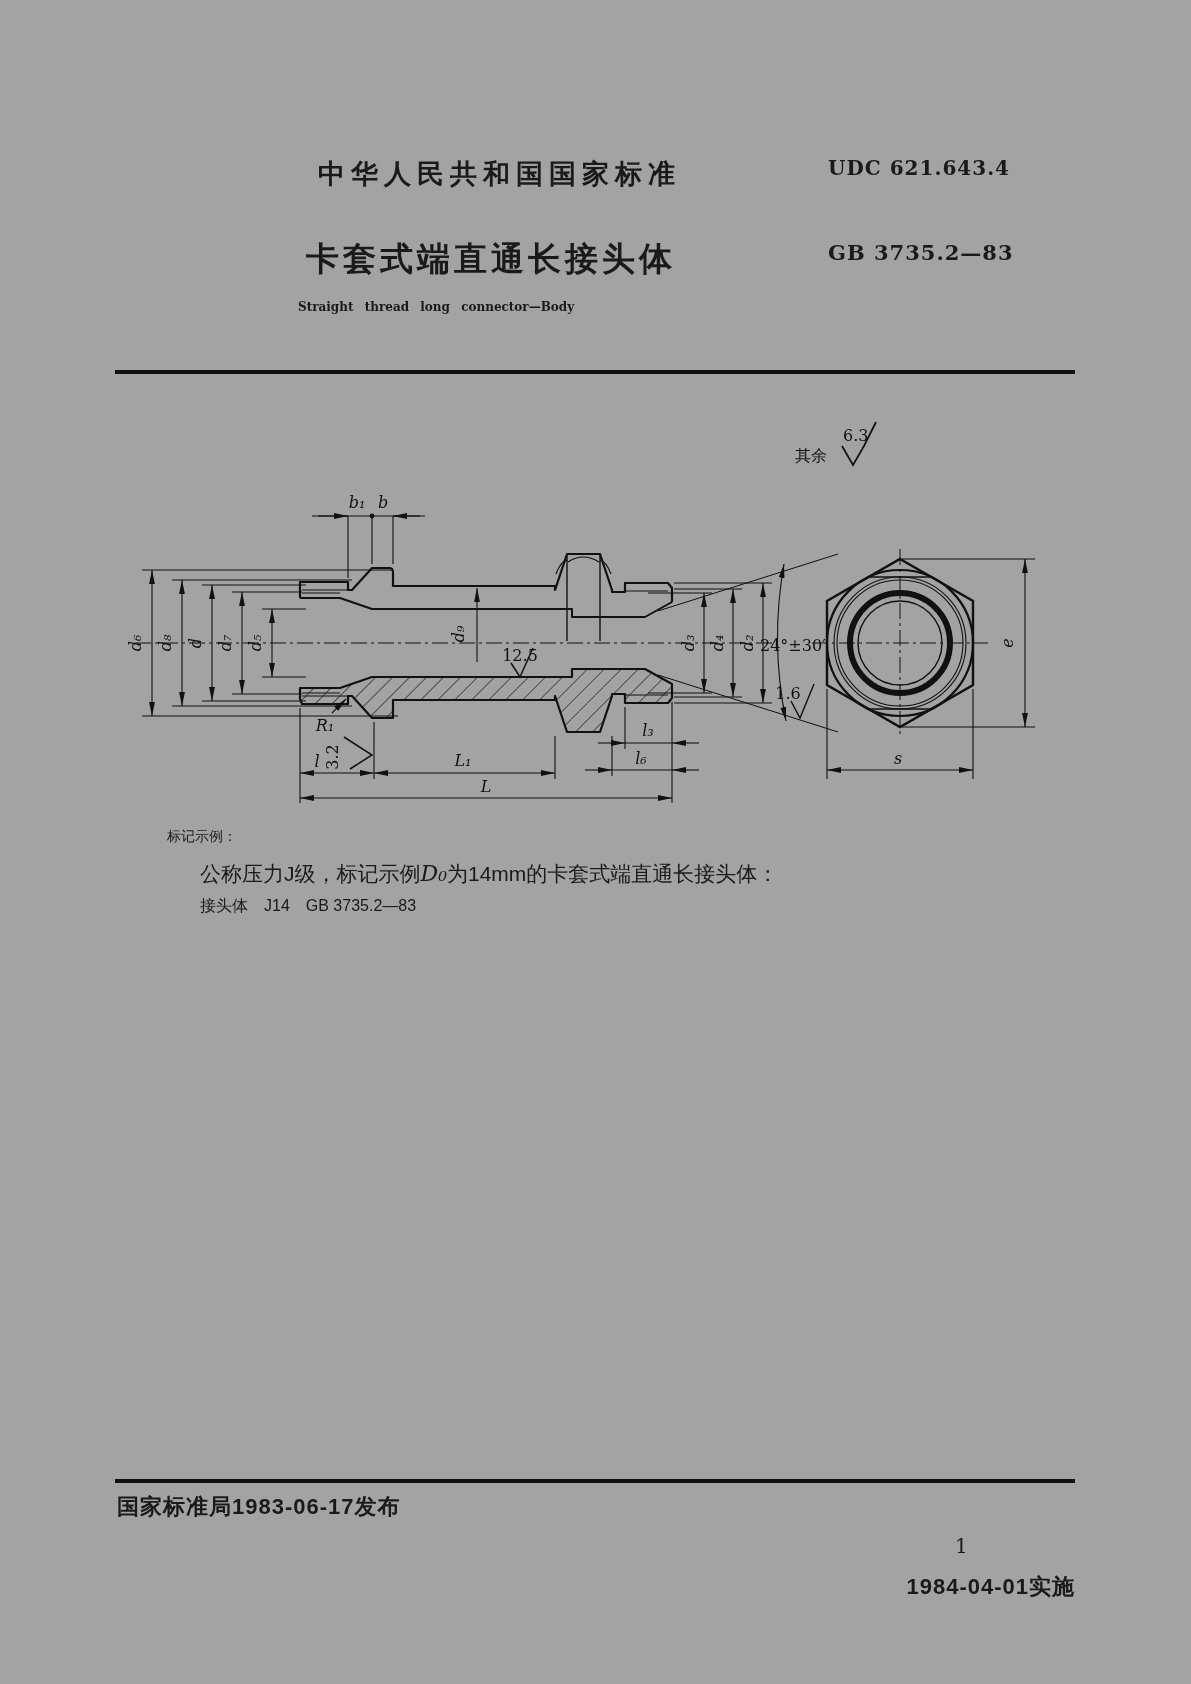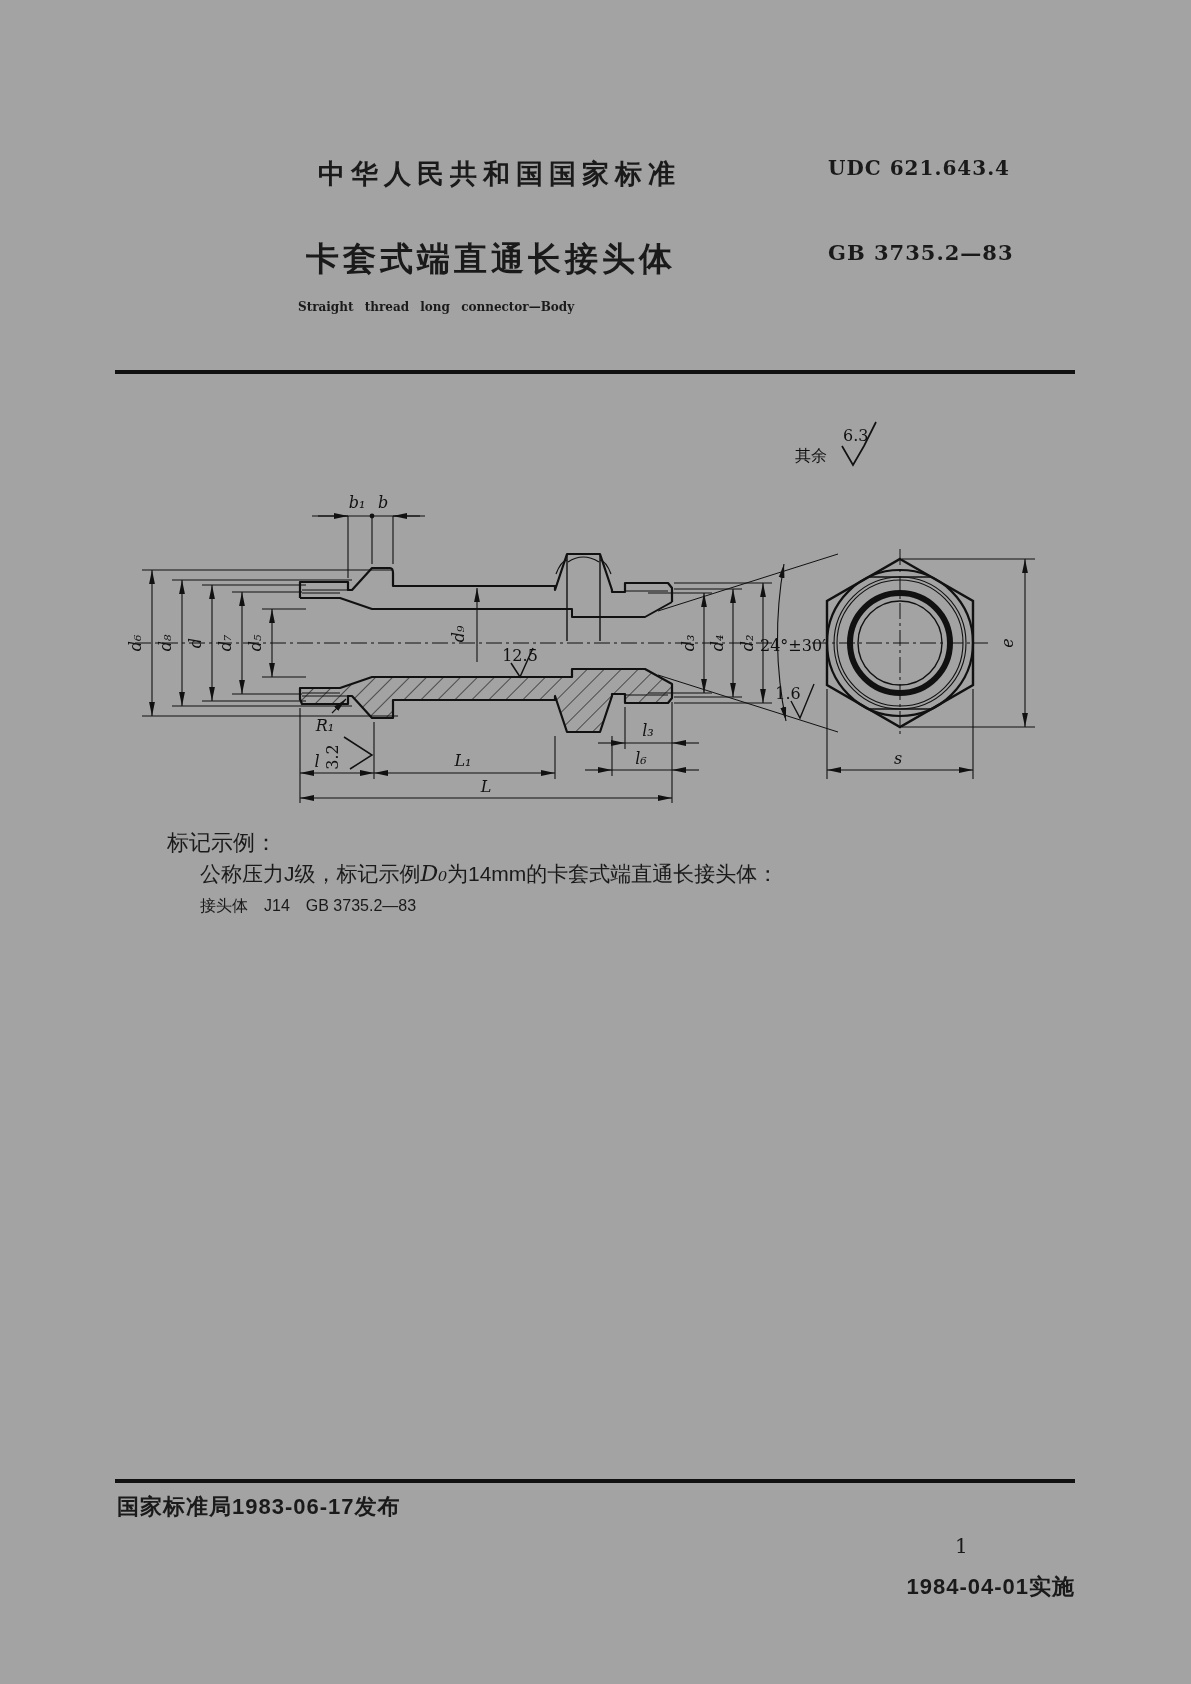--- a/index.html
+++ b/index.html
@@ -5,21 +5,21 @@
   html,body{margin:0;padding:0;background:#888;}
   .page{position:relative;width:1191px;height:1684px;background:#a3a3a3;color:#1a1a1a;overflow:hidden;
         font-family:"Liberation Sans",sans-serif;}
   .abs{position:absolute;}
   .cn-std{left:318px;top:156px;font-size:27px;font-weight:bold;letter-spacing:6px;}
   .udc{left:828px;top:156px;font-size:20px;font-weight:bold;font-family:"DejaVu Serif",serif;letter-spacing:1px;}
   .title-cn{left:306px;top:230px;font-size:33px;font-weight:bold;letter-spacing:4px;margin-top:7px;}
   .code{left:828px;top:240px;font-size:21px;font-weight:bold;font-family:"DejaVu Serif",serif;letter-spacing:1px;}
   .title-en{left:298px;top:300px;font-size:12px;font-weight:bold;font-family:"DejaVu Serif",serif;word-spacing:7px;}
   .rule{left:115px;width:960px;height:4px;background:#111;}
-  .mark-head{left:167px;top:828px;font-size:22px;}
+  .mark-head{left:167px;top:828px;font-size:14px;}
   .mark-line1{left:200px;top:860px;font-size:21px;}
   .mark-line2{left:200px;top:896px;font-size:16px;}
   .d0{font-family:"DejaVu Serif",serif;font-style:italic;font-size:22px;}
   .foot-l{left:117px;top:1492px;font-size:22px;font-weight:bold;letter-spacing:1px;}
   .foot-r{right:116px;top:1572px;font-size:22px;font-weight:bold;letter-spacing:1px;}
   .pageno{left:955px;top:1534px;font-size:20px;font-family:"DejaVu Serif",serif;}
   svg text{font-family:"DejaVu Serif",serif;font-style:italic;font-size:16px;fill:#111;}
   svg text.up{font-style:normal;font-family:"Liberation Sans",sans-serif;}
   svg text.rn{font-style:normal;font-family:"DejaVu Serif",serif;}
 </style>

